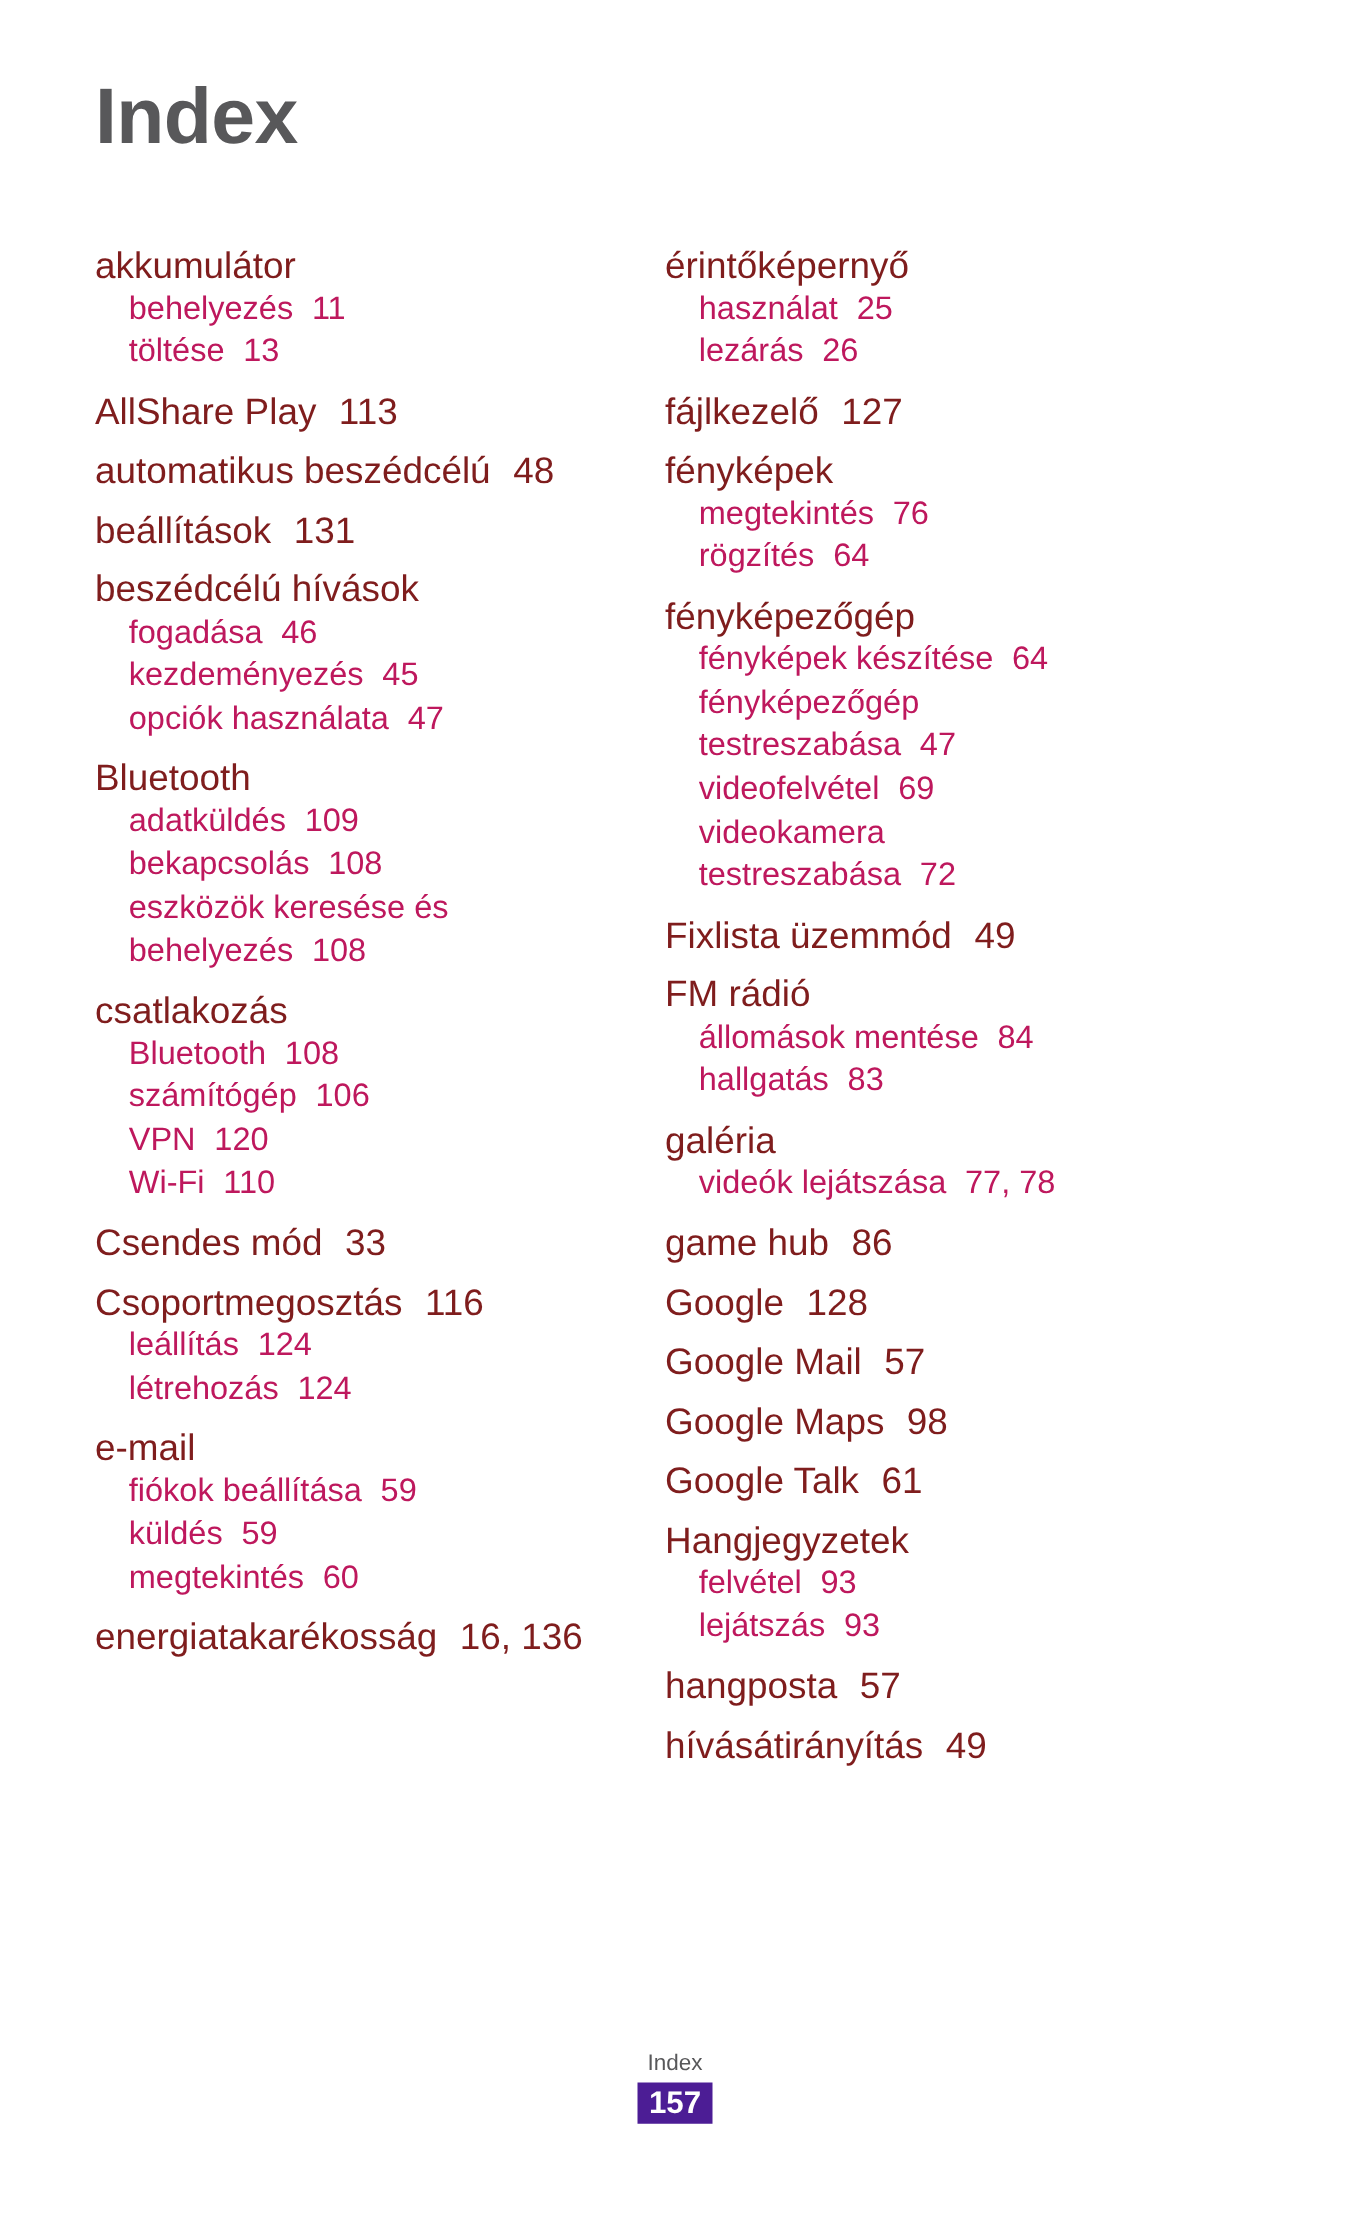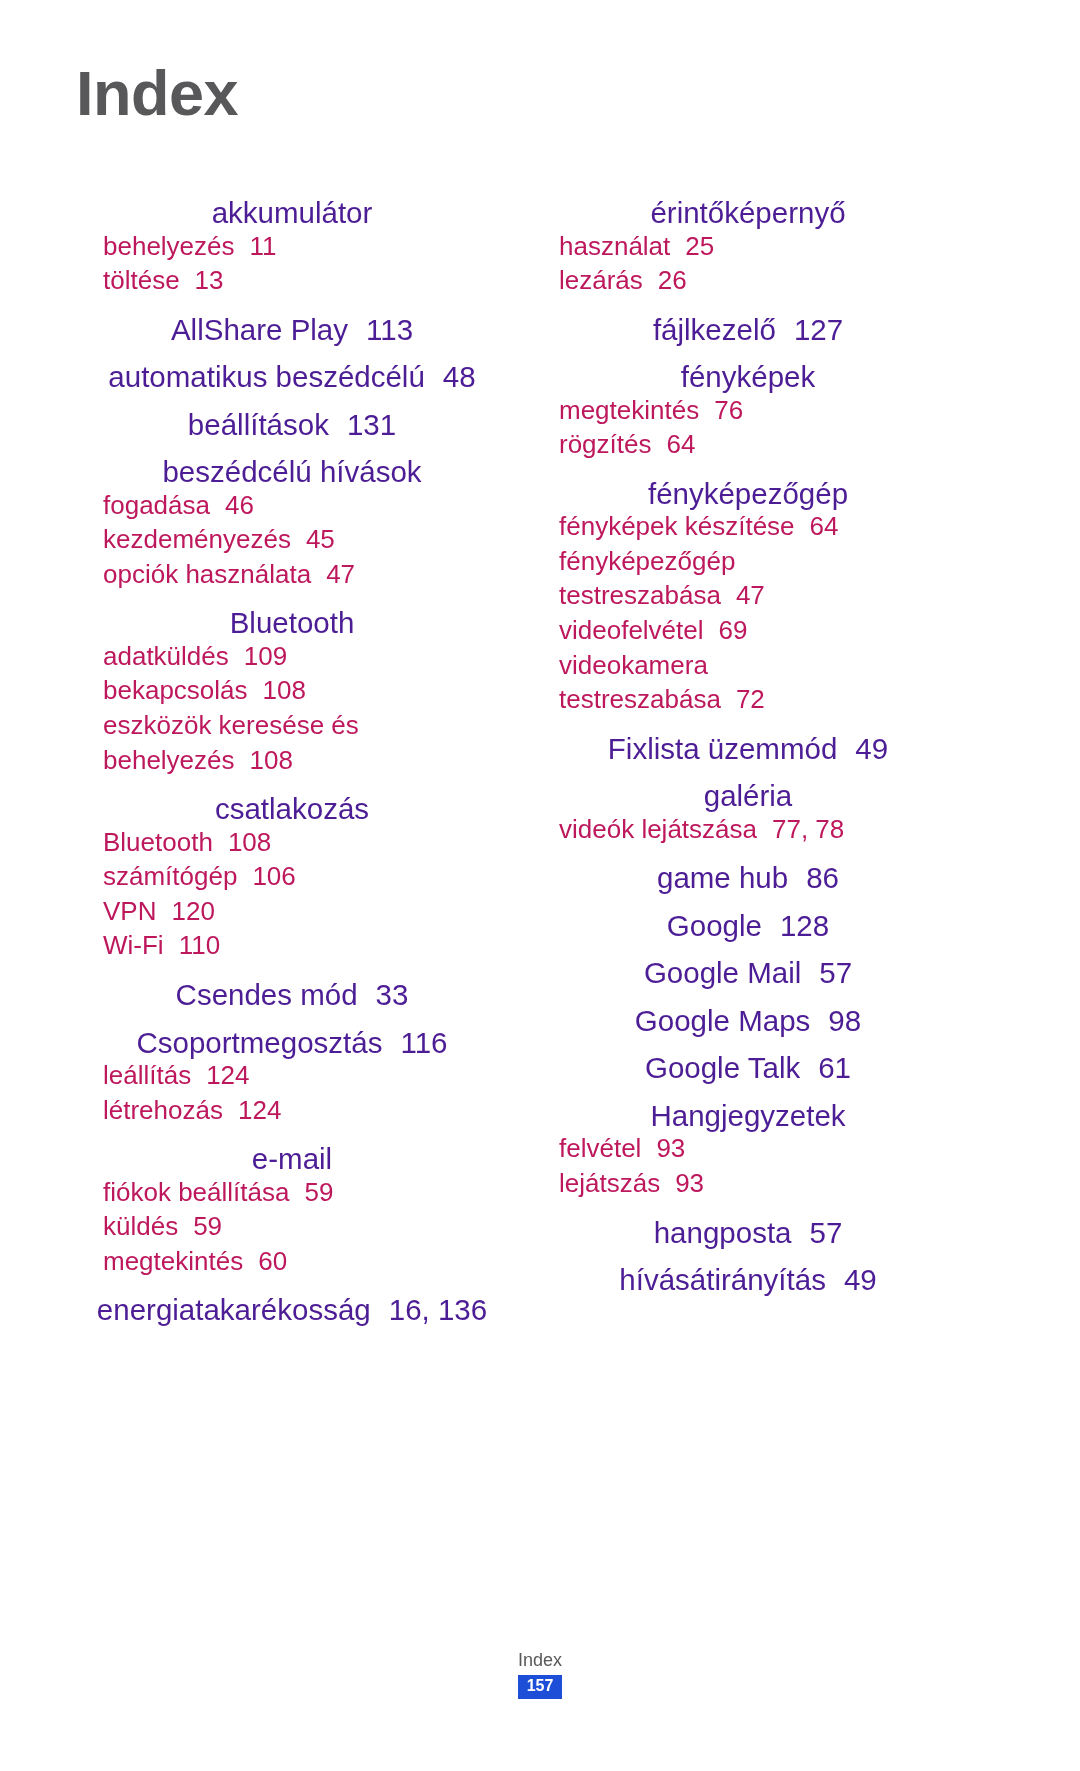--- a/index.html
+++ b/index.html
@@ -38,27 +38,26 @@
     gap: 24px;
   }
   .column {
     width: 432px;
     flex: 0 0 432px;
   }
   .entry-group {
     margin: 0 0 0 0;
   }
   .head-entry {
-    color: #4c1d95;
+    color: #7f1d1d;
     font-size: 29.5px;
     line-height: 1.0;
     padding-top: 17px;
     padding-bottom: 1px;
     white-space: normal;
-    text-align: center;
   }
   .head-entry .num {
     margin-left: 18px;
     margin-top: 48px;
   }
   .sub-entry {
     color: #be185d;
     font-size: 26px;
     line-height: 1.33;
     padding-left: 27px;
@@ -76,23 +75,23 @@
   }
   .footer-label {
     font-size: 18px;
     color: #58585a;
     line-height: 1.25;
     display: block;
   }
   .footer-pagebox {
     display: inline-block;
     margin-top: 4px;
-    background: #1d4ed8;
+    background: #4c1d95;
     color: #ffffff;
-    font-size: 16px;
+    font-size: 25px;
     font-weight: bold;
     padding: 3px 9px 4px 9px;
     line-height: 1.05;
   }
 </style>
 </head>
 <body>
 
 <div class="page">
 
@@ -174,20 +173,25 @@
           <div class="sub-entry"><span>fényképezőgép</span></div>
           <div class="sub-entry"><span>testreszabása</span><span class="num">47</span></div>
           <div class="sub-entry"><span>videofelvétel</span><span class="num">69</span></div>
           <div class="sub-entry"><span>videokamera</span></div>
           <div class="sub-entry"><span>testreszabása</span><span class="num">72</span></div>
         </div>
         <div class="entry-group">
           <div class="head-entry"><span>Fixlista üzemmód</span><span class="num">49</span></div>
         </div>
         <div class="entry-group">
+          <div class="head-entry"><span>FM rádió</span></div>
+          <div class="sub-entry"><span>állomások mentése</span><span class="num">84</span></div>
+          <div class="sub-entry"><span>hallgatás</span><span class="num">83</span></div>
+        </div>
+        <div class="entry-group">
           <div class="head-entry"><span>galéria</span></div>
           <div class="sub-entry"><span>videók lejátszása</span><span class="num">77, 78</span></div>
         </div>
         <div class="entry-group">
           <div class="head-entry"><span>game hub</span><span class="num">86</span></div>
         </div>
         <div class="entry-group">
           <div class="head-entry"><span>Google</span><span class="num">128</span></div>
         </div>
         <div class="entry-group">

